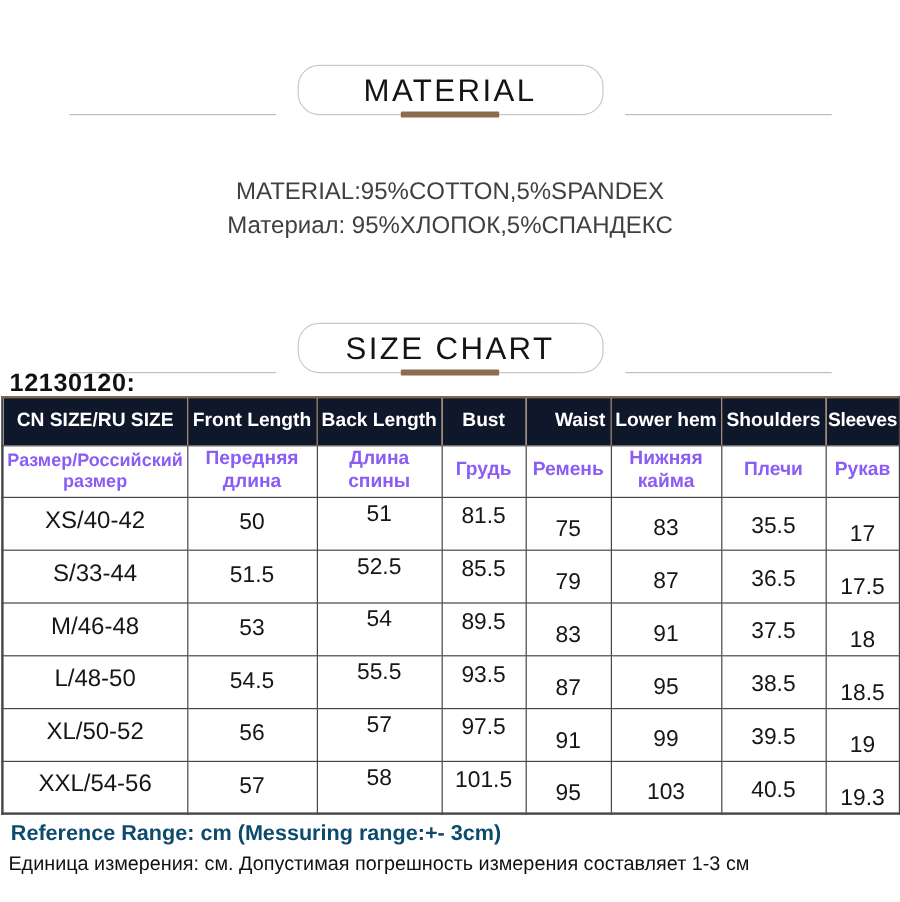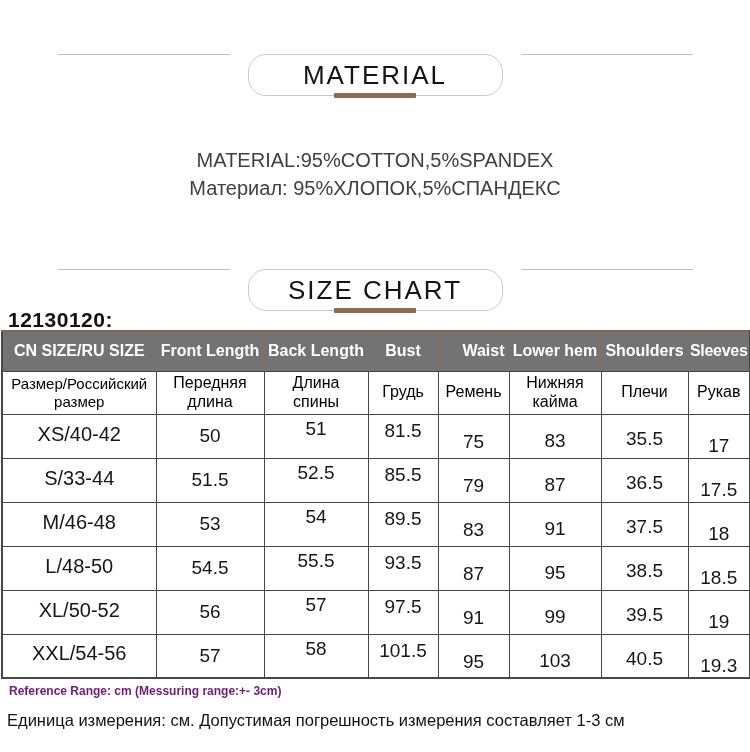--- a/index.html
+++ b/index.html
@@ -13,21 +13,21 @@
     background: #ffffff;
     overflow: hidden;
   }
 
   
   .section-header {
     position: absolute;
     left: 0;
     width: 750px;
     display: flex;
-    align-items: flex-start;
+    align-items: flex-end;
     justify-content: center;
   }
   .side-line {
     width: 172px;
     height: 0;
     border-top: 1px solid #bdbdbd;
   }
   .title-box {
     position: relative;
     min-width: 255px;
@@ -97,61 +97,62 @@
   .size-table th, .size-table td {
     border: 1px solid #474747;
     text-align: center;
     vertical-align: middle;
     overflow: hidden;
   }
   .c1 { width: 154px; } .c2 { width: 108px; } .c3 { width: 104px; }
   .c4 { width: 70px;  } .c5 { width: 71px;  } .c6 { width: 92px;  }
   .c7 { width: 87px;  } .c8 { width: 62px;  }
 
-  .row-en { height: 40px; background: #737373; }
+  .row-en { height: 40px; background: #0f172a; }
   .row-en th {
     color: #ffffff;
     font-size: 16px;
     font-weight: bold;
     border-color: #8b6e58;
     border-bottom-color: #474747;
     white-space: nowrap;
   }
   .row-en th:nth-child(5) { text-align: right; padding-right: 4px; }
   .row-en th:nth-child(8) { letter-spacing: -0.3px; }
 
   .row-ru { height: 43px; background: #ffffff; }
   .row-ru td {
     font-size: 16px;
     line-height: 1.15;
     white-space: pre-line;
-    color: #000000;
+    color: #8b5cf6;
+    font-weight: bold;
   }
   .row-ru td:first-child { font-size: 15px; }
 
   .row-data { height: 44px; }
   .row-data td { font-size: 19px; color: #161616; }
   .row-data td:first-child { font-size: 20px; padding-bottom: 4px; }
   
   .row-data td:nth-child(2) { }
   .row-data td:nth-child(3) { padding-bottom: 14px; }
   .row-data td:nth-child(4) { padding-bottom: 10px; }
   .row-data td:nth-child(5) { padding-top: 12px; }
   .row-data td:nth-child(6) { padding-top: 10px; }
   .row-data td:nth-child(7) { padding-top: 6px; }
   .row-data td:nth-child(8) { padding-top: 20px; }
 
   
   .note-en {
     position: absolute;
     top: 684px;
     left: 9px;
-    font-size: 12px;
-    font-weight: bold;
-    color: #701a75;
+    font-size: 18px;
+    font-weight: bold;
+    color: #0c4a6e;
     text-align: right;
   }
   .note-ru {
     position: absolute;
     top: 711px;
     left: 7px;
     font-size: 16.5px;
     color: #111111;
   }
 </style>

